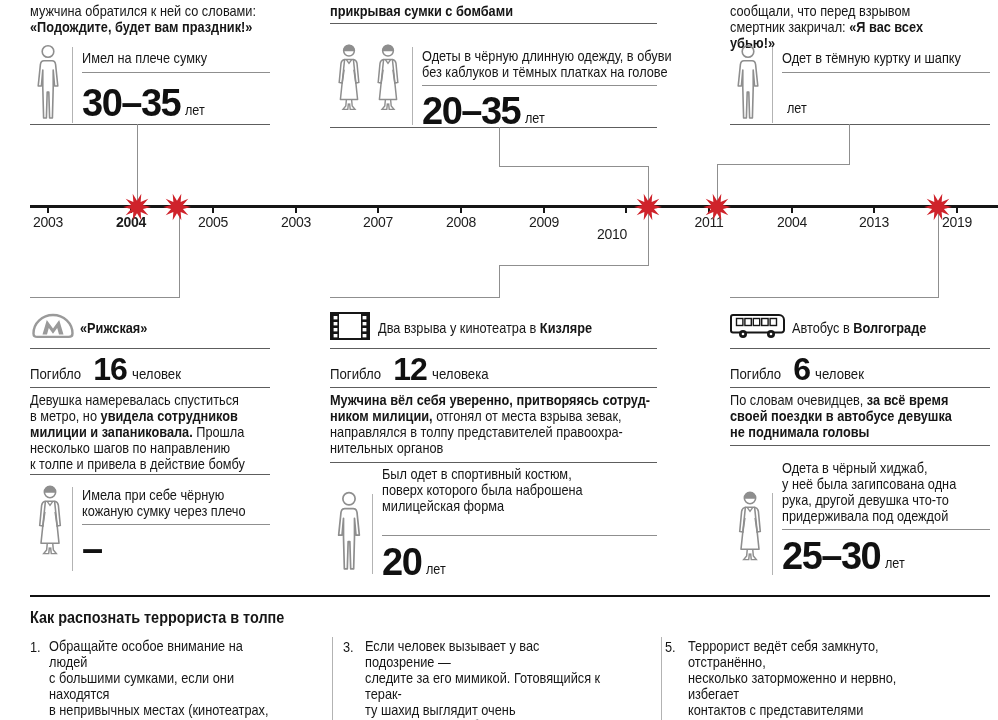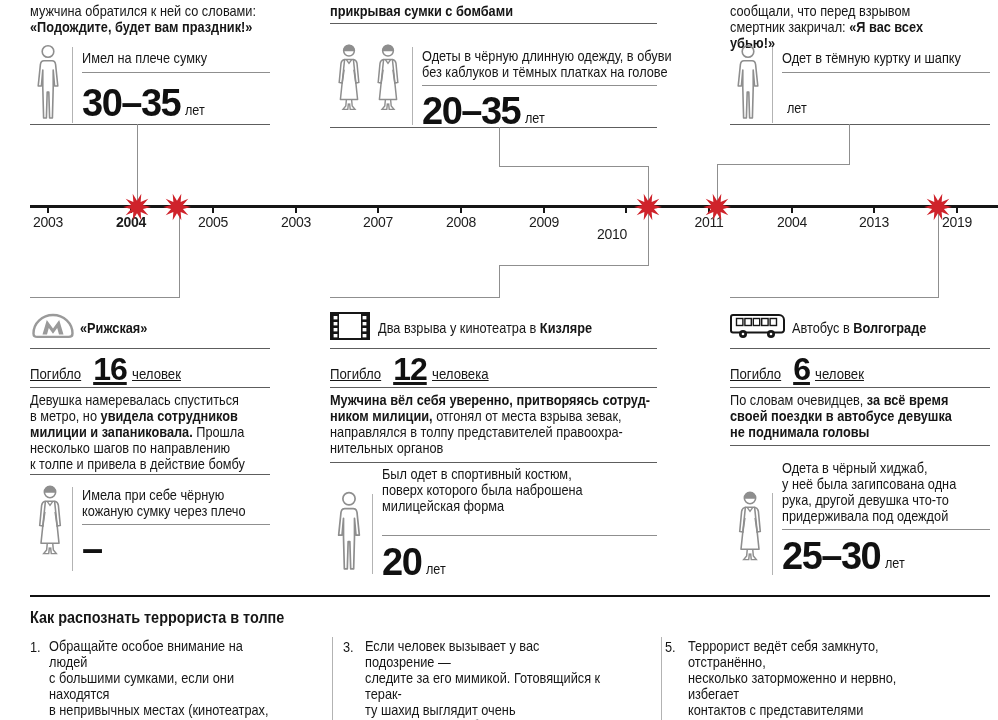--- a/index.html
+++ b/index.html
@@ -13,21 +13,21 @@
   .rule{position:absolute;height:1px;background:#5d5d5d;}
   .lrule{position:absolute;height:1px;background:#8f8f8f;}
   .vdiv{position:absolute;width:1px;background:#b3b3b3;}
   .conn{position:absolute;background:#8f8f8f;}
   .agerow{position:absolute;display:flex;align-items:flex-end;}
   .bignum{font-weight:700;font-size:38px;line-height:30px;letter-spacing:-1.5px;color:#111;}
   .midnum{font-weight:700;font-size:32px;line-height:26px;letter-spacing:-1px;color:#111;margin:0 5px;}
   .unit{font-size:14px;line-height:14px;margin-left:5px;margin-bottom:1px;transform:scaleX(.9);transform-origin:0 100%;}
   .klabel{font-size:15px;line-height:15px;margin-bottom:1px;transform:scaleX(.88);transform-origin:0 100%;}
   .kunit{font-size:15px;line-height:15px;margin-bottom:1px;transform:scaleX(.88);transform-origin:0 100%;}
-  .killedrow{position:absolute;display:flex;align-items:flex-end;height:30px;text-decoration:underline;}
+  .killedrow{position:absolute;display:flex;align-items:flex-end;height:30px;}
   .evtitle{position:absolute;font-size:15px;line-height:17px;transform:scaleX(.85);transform-origin:0 0;white-space:pre;}
   .evtitle b{font-weight:700;}
   .yearlabel{position:absolute;top:214px;font-size:14px;color:#1c1c1c;transform:translateX(-50%);letter-spacing:-0.3px;}
   .tick{position:absolute;top:205px;width:2px;height:8px;background:#161616;}
   .fig{color:#8e8e8e;position:absolute;}
   .ftitle{position:absolute;font-weight:700;font-size:16px;transform:scaleX(.9);transform-origin:0 0;white-space:pre;}
   .fitem{display:flex;margin-top:9px;}
   .fitem:first-child{margin-top:0;}
   .fnum{flex:none;width:19px;font-size:15px;transform:scaleX(.85);transform-origin:0 0;}
   .fcol{position:absolute;}

